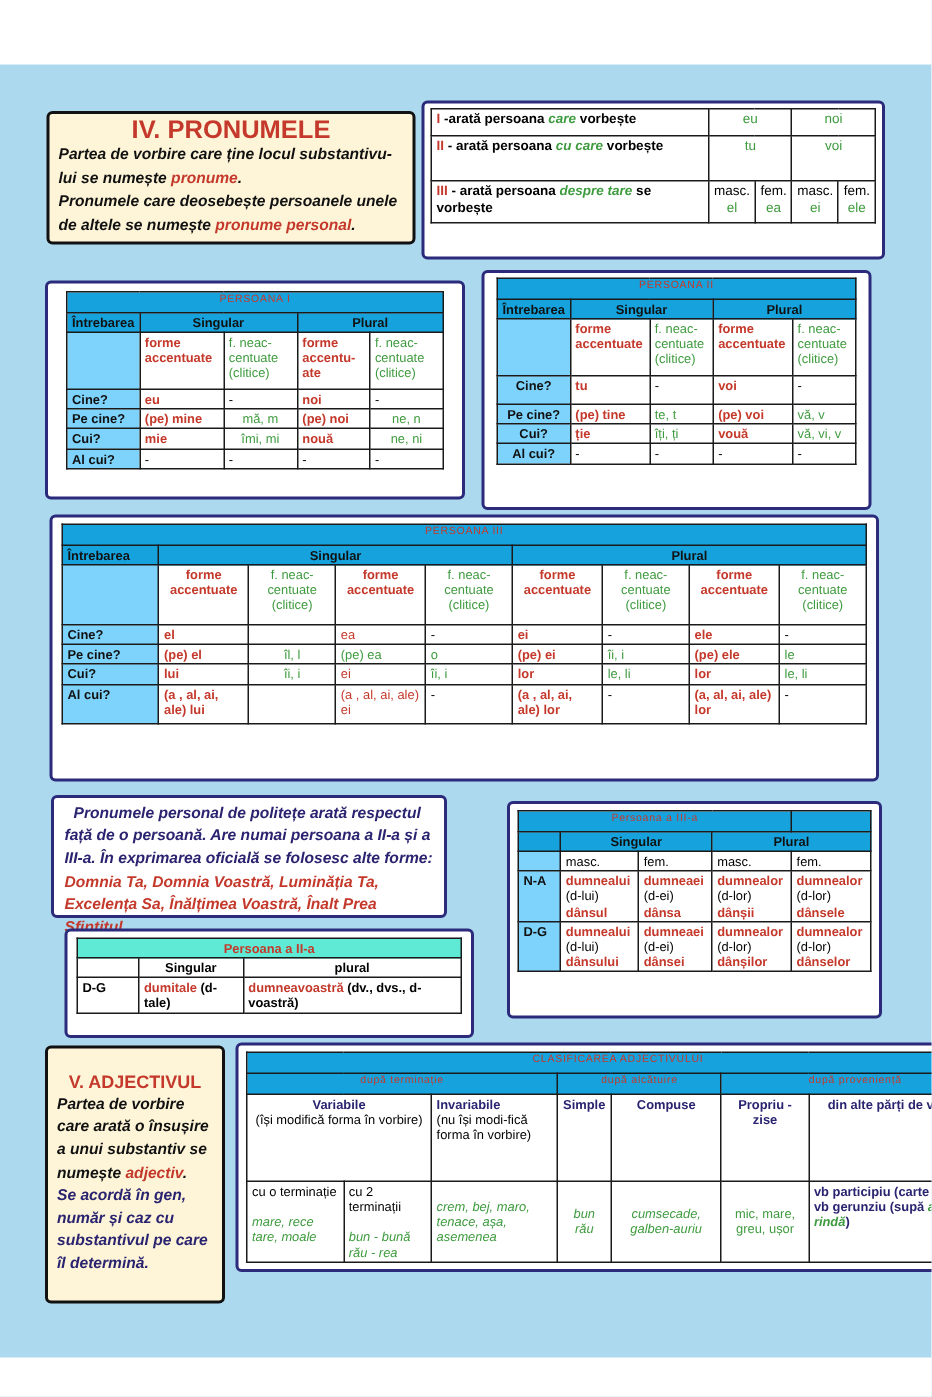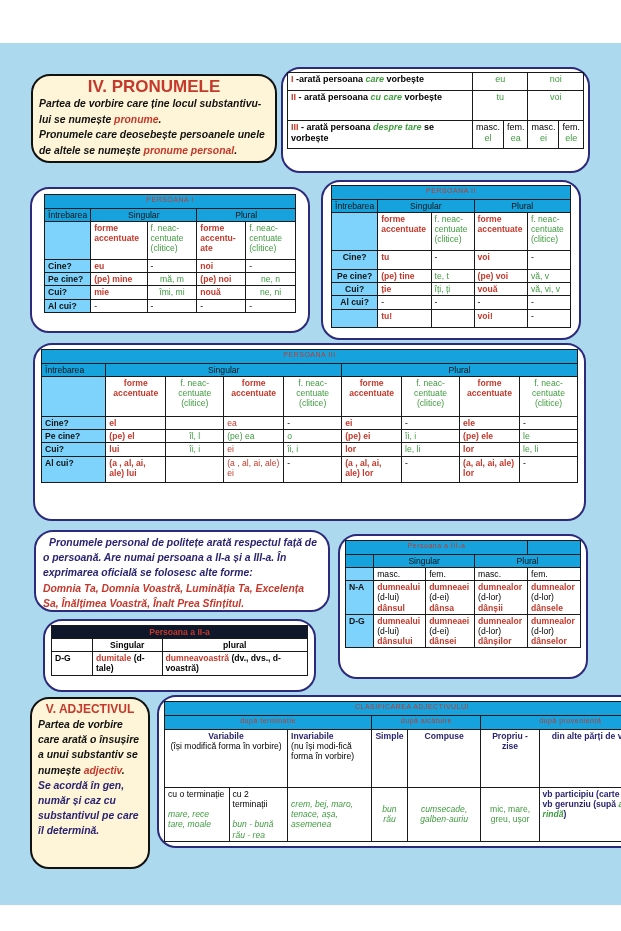--- a/index.html
+++ b/index.html
@@ -1,27 +1,27 @@
 <!DOCTYPE html>
 <html><head>
 <meta charset="utf-8">
 <style>
 *{box-sizing:border-box;margin:0;padding:0}
 html,body{width:621px;height:931px;background:#fff;overflow:hidden}
 body{font-family:"Liberation Sans","DejaVu Sans",sans-serif;position:relative}
 .bg{position:absolute;left:0;top:43px;width:621px;height:862px;background:#add9ee}
-.box{position:absolute;border-radius:19px}
+.box{position:absolute;border-radius:4px}
 .cream{background:#fef5d8;border:2.5px solid #111}
 .white{background:#fff;border:2px solid #2c2a7a}
 .red{color:#c4392b}
 .green{color:#3f9b3f}
 .navy{color:#2a2470}
 table{border-collapse:collapse;width:100%;font-size:8.6px;line-height:1.18}
 td,th{border:1.3px solid #1a1a1a;padding:1px 3px;vertical-align:top;text-align:left;font-weight:normal}
-.bh td,.bh th{background:#16a3dd;color:#111;font-weight:normal;text-align:center}
+.bh td,.bh th{background:#16a3dd;color:#111;font-weight:bold;text-align:center}
 .bh .ttl{color:#c4392b;font-weight:normal;font-size:7px;letter-spacing:.5px}
 .q{background:#7dd3fc;font-weight:bold;color:#111}
 .b{font-weight:bold}
 .c{text-align:center}
 .i{font-style:italic}
 </style>
 </head>
 <body>
 
 <div class="bg"></div>
@@ -145,27 +145,20 @@
           <td class="red b">ție</td>
           <td class="green">îți, ți</td>
           <td class="red b">vouă</td>
           <td class="green">vă, vi, v</td>
         </tr>
 <tr>
           <td class="q c">Al cui?</td>
           <td>-</td>
           <td>-</td>
           <td>-</td>
-          <td>-</td>
-        </tr>
-<tr style="height:18px">
-          <td class="q"></td>
-          <td class="red b">tu!</td>
-          <td></td>
-          <td class="red b">voi!</td>
           <td>-</td>
         </tr>
 </tbody>
     </table>
 </div>
 
 <div class="box white" style="left:33px;top:343px;width:553px;height:178px;padding:4px 6px">
 <table>
 <tbody>
         <tr class="bh" style="height:14px">
@@ -228,21 +221,21 @@
           <td>-</td>
           <td class="red b">(a , al, ai, ale) lor</td>
           <td>-</td>
           <td class="red b">(a, al, ai, ale) lor</td>
           <td>-</td>
         </tr>
 </tbody>
     </table>
 </div>
 
-<div class="box white" style="left:34px;top:530px;width:296px;height:82px;padding:3px 7px;font-size:10.4px;line-height:15.2px;font-weight:bold;font-style:italic">
+<div class="box white" style="left:34px;top:530px;width:264px;height:82px;padding:3px 7px;font-size:10.4px;line-height:15.2px;font-weight:bold;font-style:italic">
   <div class="navy" style="text-indent:6px"><span>Pronumele personal de politețe arată respectul față de o persoană. Are numai persoana a II-a și a III-a.</span> <span>În exprimarea oficială se folosesc alte forme:</span></div>
   <div class="red">Domnia Ta, Domnia Voastră, Luminăția Ta, Excelența Sa, Înălțimea Voastră, Înalt Prea Sfințitul.</div>
 </div>
 
 <div class="box white" style="left:338px;top:534px;width:250px;height:145px;padding:4px 5px">
 <table>
 <tbody>
         <tr class="bh" style="height:14px">
           <td colspan="4" class="ttl">Persoana a III-a</td>
           <td></td>
@@ -273,38 +266,38 @@
 <td><span class="red b">dumnealor</span><br><span>(d-lor)</span><br><span class="red b">dânșilor</span></td>
 <td><span class="red b">dumnealor</span><br><span>(d-lor)</span><br><span class="red b">dânselor</span></td>
         </tr>
 </tbody>
     </table>
 </div>
 
 <div class="box white" style="left:43px;top:619px;width:273px;height:73px;padding:4px 6px">
 <table>
 <tbody>
-        <tr style="background:#0f172a">
+        <tr style="background:#5eead4">
           <td colspan="3" class="red b c">Persoana a II-a</td>
         </tr>
 <tr>
           <td style="width:16%"></td>
           <td class="b c">Singular</td>
           <td class="b c">plural</td>
         </tr>
 <tr>
           <td class="b">D-G</td>
           <td class="b"><span class="red">dumitale</span><span> (d-tale)</span></td>
           <td class="b"><span class="red">dumneavoastră</span><span> (dv., dvs., d-voastră)</span></td>
         </tr>
 </tbody>
     </table>
 </div>
 
-<div class="box cream" style="left:30px;top:697px;width:120px;height:172px;padding:3px 6px">
+<div class="box cream" style="left:30px;top:697px;width:120px;height:172px;padding:15px 6px">
   <div class="red b c" style="font-size:12px;line-height:15px">V. ADJECTIVUL</div>
   <div class="i b" style="font-size:10.4px;line-height:15.2px;color:#111"><span>Partea de vorbire care arată o însușire a unui substantiv se numește </span><span class="red">adjectiv</span><span>.</span></div>
   <div class="i b navy" style="font-size:10.4px;line-height:15.2px">Se acordă în gen, număr și caz cu substantivul pe care îl determină.</div>
 </div>
 
 <div class="box white" style="left:157px;top:695px;width:510px;height:153px;padding:4px 5px">
 <table>
 <tbody>
         <tr class="bh" style="height:14px">
           <td colspan="7" class="ttl">CLASIFICAREA ADJECTIVULUI</td>

